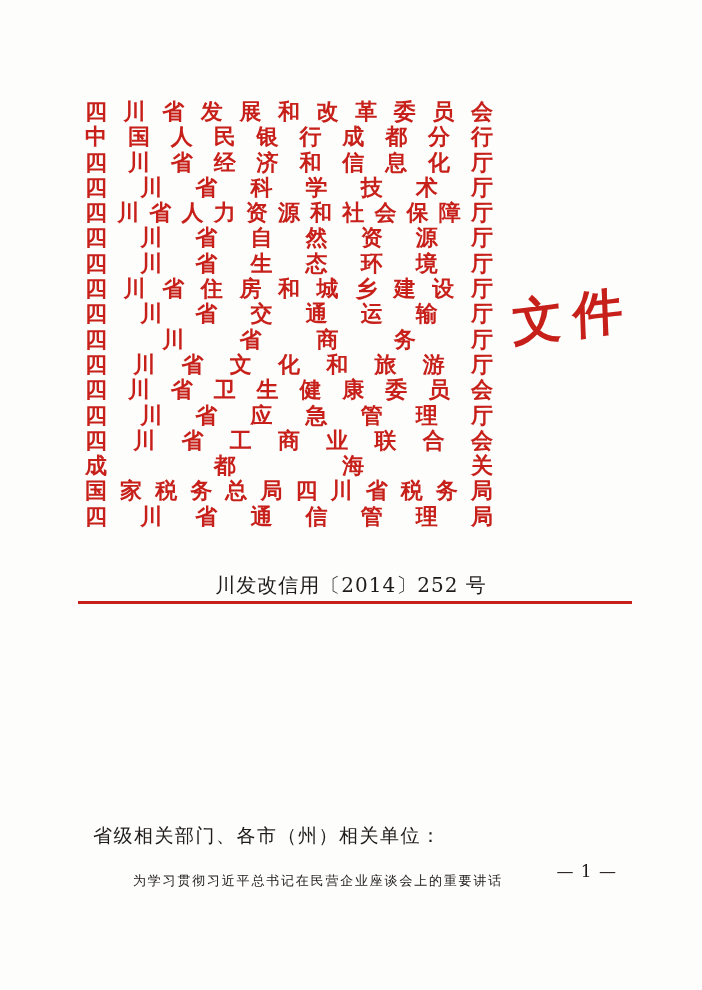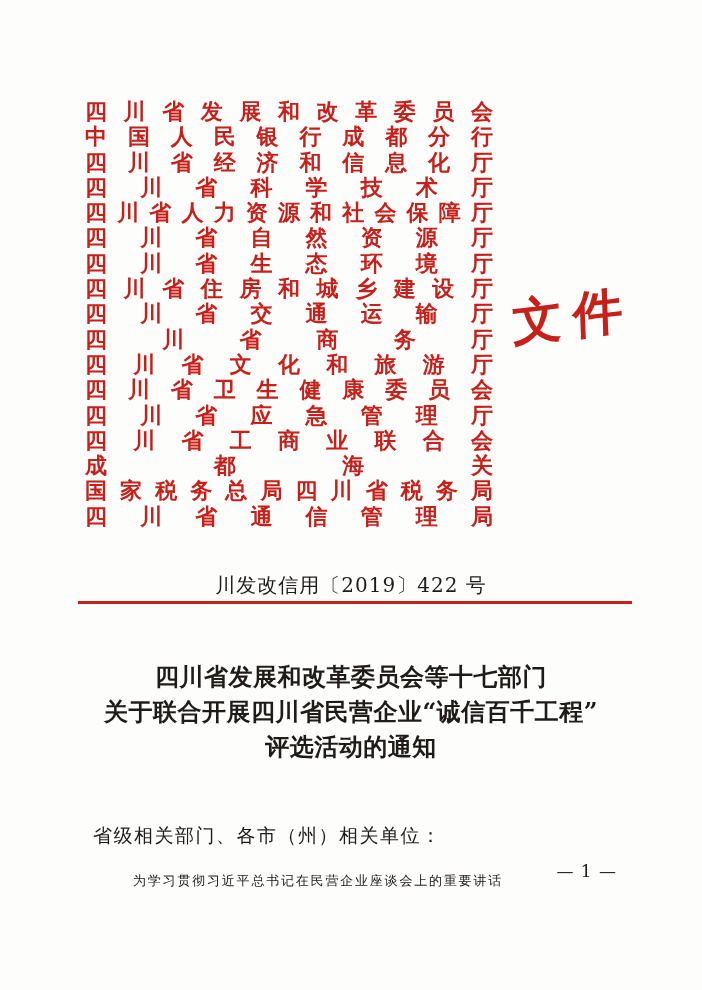--- a/index.html
+++ b/index.html
@@ -302,29 +302,24 @@
         <span>通</span>
         <span>信</span>
         <span>管</span>
         <span>理</span>
         <span>局</span>
       </div>
     </div>
 
   <div class="doc-label">文件</div>
 
-  <div class="doc-number">川发改信用〔2019〕422 号</div>
+  <div class="doc-number">川发改信用〔2014〕252 号</div>
 
   <div class="red-divider"></div>
 
-  <div class="title-block">
-    <div class="title-line">四川省发展和改革委员会等十七部门</div>
-    <div class="title-line">关于联合开展四川省民营企业“诚信百千工程”</div>
-    <div class="title-line">评选活动的通知</div>
-  </div>
 
   <div class="salutation">省级相关部门、各市（州）相关单位：</div>
 
   <div class="para-line">为学习贯彻习近平总书记在民营企业座谈会上的重要讲话</div>
 
   <div class="page-number">— 1 —</div>
 
 </div>
 
 </body></html>

